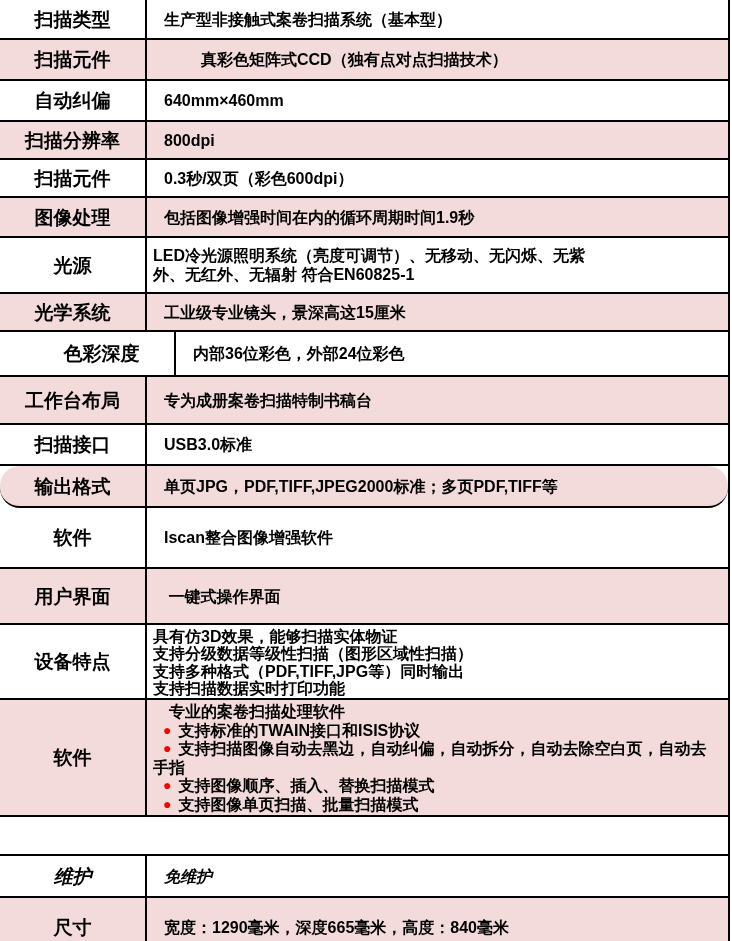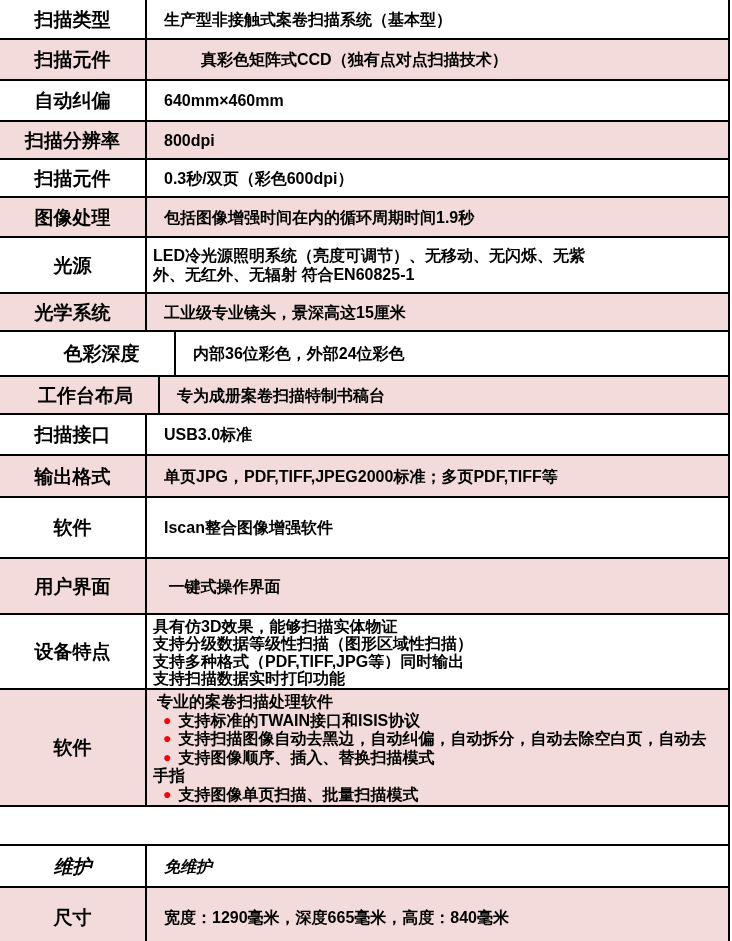--- a/index.html
+++ b/index.html
@@ -56,21 +56,21 @@
     border-radius: 16px;
   }
   .line {
     white-space: pre;
     overflow: hidden;
   }
   .line.bullet-line {
     margin-left: 10px;
   }
   .line.para {
-    margin-left: 4px;
+    margin-left: 16px;
   }
   .bullet {
     color: #fe0000;
     font-size: 14px;
     margin-right: 7px;
     vertical-align: 1px;
   }
 </style>
 </head>
 <body>
@@ -124,33 +124,33 @@
       <div class="spec-value">
         <div class="line"><span>工业级专业镜头，景深高这15厘米</span></div>
       </div>
     </div>
     <div class="spec-row" style="height: 45px; padding-left: 29px;">
       <div class="spec-label">色彩深度</div>
       <div class="spec-value">
         <div class="line"><span>内部36位彩色，外部24位彩色</span></div>
       </div>
     </div>
-    <div class="spec-row shaded" style="height: 38px; padding-left: 13px;">
+    <div class="spec-row shaded" style="height: 48px;">
       <div class="spec-label">工作台布局</div>
       <div class="spec-value">
         <div class="line"><span>专为成册案卷扫描特制书稿台</span></div>
       </div>
     </div>
     <div class="spec-row" style="height: 41px;">
       <div class="spec-label">扫描接口</div>
       <div class="spec-value">
         <div class="line"><span>USB3.0标准</span></div>
       </div>
     </div>
-    <div class="spec-row shaded" style="height: 42px;">
+    <div class="spec-row shaded" style="height: 42px; border-radius: 20px;">
       <div class="spec-label">输出格式</div>
       <div class="spec-value">
         <div class="line"><span>单页JPG，PDF,TIFF,JPEG2000标准；多页PDF,TIFF等</span></div>
       </div>
     </div>
     <div class="spec-row" style="height: 61px;">
       <div class="spec-label">软件</div>
       <div class="spec-value">
         <div class="line"><span>Iscan整合图像增强软件</span></div>
       </div>
@@ -169,22 +169,22 @@
         <div class="line"><span>支持多种格式（PDF,TIFF,JPG等）同时输出</span></div>
         <div class="line"><span>支持扫描数据实时打印功能</span></div>
       </div>
     </div>
     <div class="spec-row shaded" style="height: 117px;">
       <div class="spec-label">软件</div>
       <div class="spec-value multiline">
         <div class="line para"><span>专业的案卷扫描处理软件</span></div>
         <div class="line bullet-line"><span class="bullet">●</span><span>支持标准的TWAIN接口和ISIS协议</span></div>
         <div class="line bullet-line"><span class="bullet">●</span><span>支持扫描图像自动去黑边，自动纠偏，自动拆分，自动去除空白页，自动去</span></div>
+        <div class="line"><span>手指</span></div>
         <div class="line bullet-line"><span class="bullet">●</span><span>支持图像顺序、插入、替换扫描模式</span></div>
-        <div class="line"><span>手指</span></div>
         <div class="line bullet-line"><span class="bullet">●</span><span>支持图像单页扫描、批量扫描模式</span></div>
       </div>
     </div>
     <div class="spec-row" style="height: 39px;">
     </div>
     <div class="spec-row" style="height: 42px; font-style: italic;">
       <div class="spec-label">维护</div>
       <div class="spec-value">
         <div class="line"><span>免维护</span></div>
       </div>

